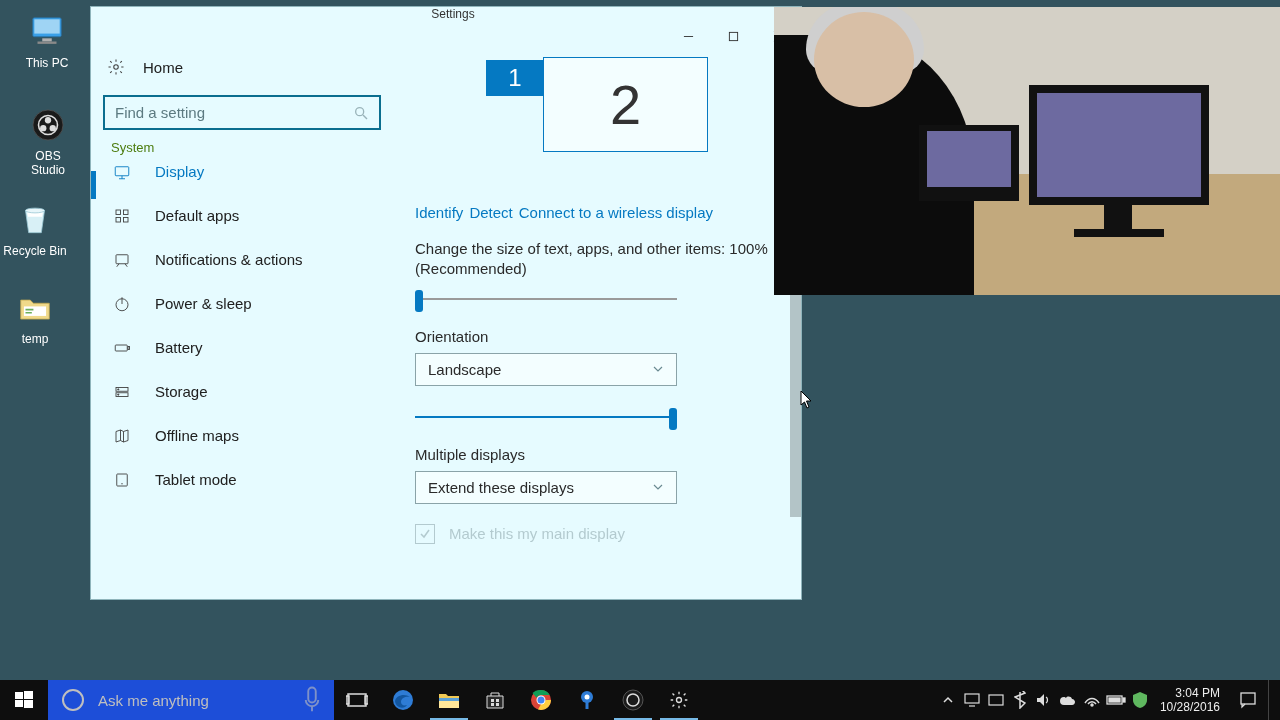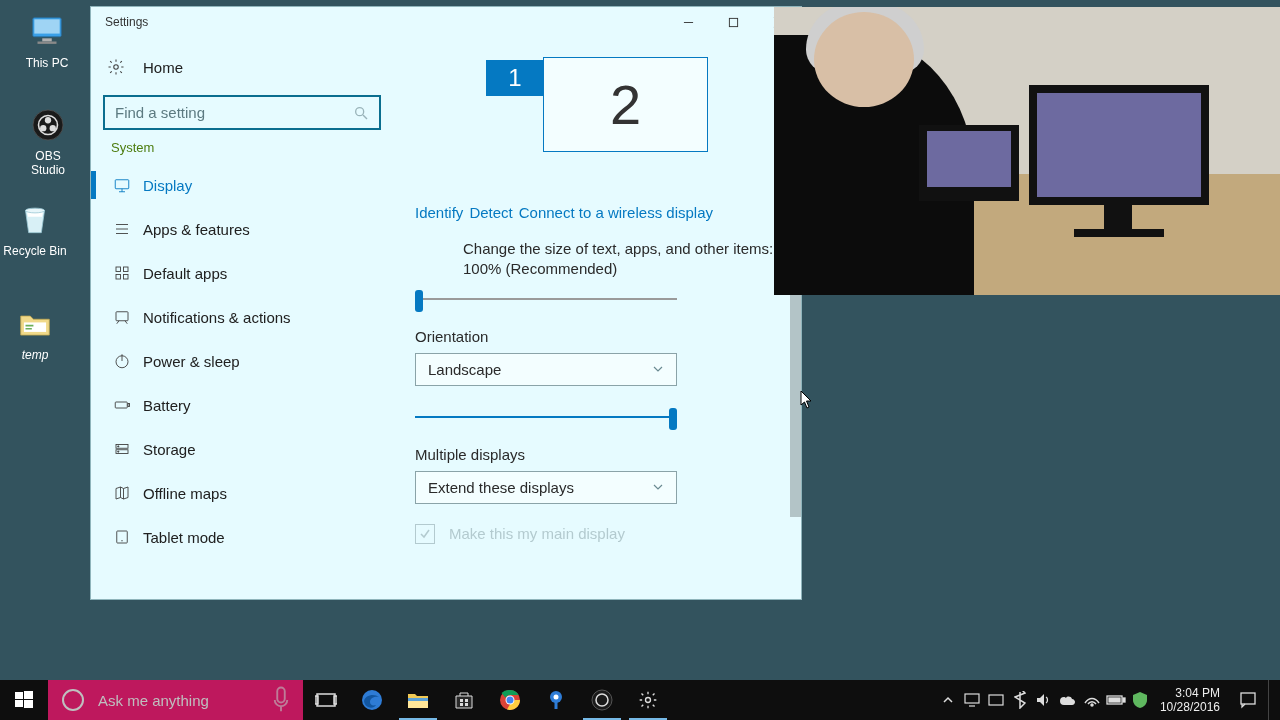--- a/index.html
+++ b/index.html
@@ -5,50 +5,50 @@
   * { box-sizing: border-box; margin: 0; padding: 0; font-family: "Segoe UI", sans-serif; }
   body { width: 1280px; height: 720px; overflow: hidden; background: #33535e; position: relative; }
 
   
   .desktop-icon { position: absolute; width: 70px; text-align: center; color: #fff; font-size: 12px; }
   .desktop-icon .ic { width: 40px; height: 40px; margin: 0 auto 4px; display: flex; align-items: center; justify-content: center; }
   .desktop-icon .ic svg { width: 38px; height: 38px; }
   .di-thispc { left: 12px; top: 12px; }
   .di-obs { left: 0; top: 105px; padding-left: 26px; }
   .di-recycle { left: 0; top: 200px; }
-  .di-temp { left: 0; top: 304px; font-style: italic; }
+  .di-temp { left: 0; top: 288px; }
 
   
   .settings-window { position: absolute; left: 91px; top: 7px; width: 710px; height: 592px; background: #e6fbff; color: #202020; box-shadow: 0 0 0 1px #8fb4bb; overflow: hidden; }
-  .titlebar { height: 30px; display: flex; align-items: center; padding-left: 14px; font-size: 12px; color: #333; }
+  .titlebar { height: 30px; display: flex; align-items: center; padding-left: 14px; font-size: 12px; color: #333; flex-direction: column; }
   .title-actions { margin-left: auto; display: flex; }
   .title-btn { width: 45px; height: 30px; display: flex; align-items: center; justify-content: center; color: #333; }
   .title-btn svg { width: 11px; height: 11px; stroke: #333; }
 
   .window-body { display: flex; height: calc(100% - 30px); position: relative; }
   .sidebar { width: 302px; padding: 8px 12px 0 12px; }
   .home-row { display: flex; align-items: center; height: 44px; padding-left: 4px; gap: 18px; font-size: 15px; color: #202020; }
   .home-row .gear { width: 18px; height: 18px; }
   .search-box { margin: 6px 0 10px 0; height: 35px; border: 2px solid #0a6e8f; background: #e6fbff; display: flex; align-items: center; padding: 0 10px; font-size: 15px; color: #5c7a81; position: relative; }
   .search-box .mag { position: absolute; right: 10px; width: 16px; height: 16px; opacity: .55; }
   .group-label { font-size: 13px; color: #4d7c0f; margin: 8px 0 8px 8px; }
-  .nav-item { display: flex; align-items: center; height: 44px; gap: 12px; padding-left: 10px; font-size: 15px; color: #202020; position: relative; }
+  .nav-item { display: flex; height: 44px; gap: 24px; padding-left: 10px; font-size: 15px; color: #202020; position: relative; }
   .nav-item.active { color: #0579c2; }
   .nav-item.active::before { content: ""; position: absolute; left: -12px; top: 8px; width: 5px; height: 28px; background: #0579c2; }
   .nav-ico { width: 18px; height: 18px; display: flex; align-items: center; justify-content: center; }
   .nav-ico svg { width: 18px; height: 18px; stroke: #404040; fill: none; stroke-width: 1.2; }
   .nav-item.active .nav-ico svg { stroke: #0579c2; }
 
   .content { flex: 1; padding: 20px 22px 0 22px; font-size: 15px; color: #2a2a2a; position: relative; }
   .monitors { display: flex; align-items: flex-end; justify-content: center; margin-bottom: 52px; }
   .mon1 { width: 58px; height: 36px; background: #0579c2; color: #fff; font-size: 24px; display: flex; align-items: center; justify-content: center; font-weight: 300; border: 1px solid #0579c2; margin-bottom: 56px; }
   .mon2 { width: 165px; height: 95px; border: 1px solid #0579c2; background: #f3feff; font-size: 56px; font-weight: 300; color: #333; display: flex; align-items: center; justify-content: center; margin-left: -1px; }
   .links { display: flex; gap: 6px; margin-bottom: 18px; font-size: 15px; }
   .links span { color: #0579c2; }
-  .scale-label { font-size: 15px; color: #2a2a2a; margin-bottom: 8px; line-height: 1.35; margin-left: 48px; }
+  .scale-label { font-size: 15px; color: #2a2a2a; margin-bottom: 8px; line-height: 1.35; }
   .slider { position: relative; width: 262px; height: 24px; margin-bottom: 16px; }
   .slider .track { position: absolute; top: 10px; left: 0; right: 0; height: 2px; background: #9a9a9a; }
   .slider .fill { position: absolute; top: 10px; left: 0; height: 2px; background: #0579c2; }
   .slider .thumb { position: absolute; top: 2px; width: 8px; height: 22px; background: #0579c2; border-radius: 3px; }
   .slider.s1 .fill { width: 2px; } .slider.s1 .thumb { left: 0; }
   .slider.s2 .fill { width: 258px; } .slider.s2 .thumb { left: 254px; }
   .field-label { font-size: 15px; margin-bottom: 8px; }
   .select { width: 262px; height: 33px; border: 1px solid #8aa3a8; background: #f3feff; display: flex; align-items: center; padding: 0 12px; font-size: 15px; color: #2a2a2a; position: relative; margin-bottom: 20px; }
   .select .chev { position: absolute; right: 12px; width: 12px; height: 12px; }
   .checkbox-row { display: flex; align-items: center; gap: 14px; font-size: 15px; color: #8aa3a8; opacity: .55; }
@@ -69,21 +69,21 @@
   .wc-laptop::after { content:""; position:absolute; left:8px; top:6px; width:84px; height:56px; background:#6d6aa0; }
   .wc-laptop .inner { position:absolute; left:12px; top:10px; width:40px; height:36px; background:#edfaff; }
   .wc-monitor { position: absolute; left: 255px; top: 78px; width: 180px; height: 120px; background: #111; border: 8px solid #111; }
   .wc-monitor .screen { width: 100%; height: 100%; background: #6d6aa0; }
   .wc-stand { position: absolute; left: 330px; top: 198px; width: 28px; height: 28px; background: #111; }
   .wc-base { position: absolute; left: 300px; top: 222px; width: 90px; height: 8px; background: #111; }
 
   
   .taskbar { position: absolute; left: 0; bottom: 0; width: 100%; height: 40px; background: #0e0e0e; display: flex; align-items: center; color: #ddd; }
   .start { width: 48px; height: 40px; display: flex; align-items: center; justify-content: center; }
-  .cortana { width: 255px; height: 40px; display: flex; align-items: center; background: #be185d; font-size: 15px; color: #bfbfbf; }
+  .cortana { width: 286px; height: 40px; display: flex; align-items: center; background: #1d4ed8; font-size: 15px; color: #bfbfbf; }
   .cortana .circ { width: 22px; height: 22px; border: 2px solid #bfbfbf; border-radius: 50%; margin: 0 14px; }
   .mic-td { width: 20px; margin-left: auto; margin-right: 12px; opacity: .6; }
   .tb-icons { display: flex; }
   .tb-icon { width: 46px; height: 40px; display: flex; align-items: center; justify-content: center; position: relative; }
   .tb-icon.active::after { content:""; position:absolute; bottom:0; left:4px; right:4px; height:2px; background:#76b9e6; }
   .tray { margin-left: auto; display: flex; align-items: center; height: 40px; padding-right: 4px; }
   .tray-icon { width: 24px; height: 40px; display: flex; align-items: center; justify-content: center; }
   .clock { font-size: 12px; line-height: 1.2; text-align: right; padding: 0 8px; color: #eee; }
   .notif-bar { width: 40px; height: 40px; display: flex; align-items: center; justify-content: center; }
   .show-desktop { width: 8px; height: 40px; border-left: 1px solid #444; }
@@ -186,30 +186,20 @@
               <rect x="3" y="5" width="18" height="12" rx="1"></rect>
               <line x1="8" y1="21" x2="16" y2="21"></line>
               <line x1="12" y1="17" x2="12" y2="21"></line>
             </svg>
           </span>
         <span>Display</span>
       </div>
       <div class="nav-item">
         <span class="nav-ico">
             <svg viewBox="0 0 24 24">
-              <line x1="4" y1="6" x2="20" y2="6"></line>
-              <line x1="4" y1="12" x2="20" y2="12"></line>
-              <line x1="4" y1="18" x2="20" y2="18"></line>
-            </svg>
-          </span>
-        <span>Apps &amp; features</span>
-      </div>
-      <div class="nav-item">
-        <span class="nav-ico">
-            <svg viewBox="0 0 24 24">
               <rect x="4" y="4" width="6" height="6"></rect>
               <rect x="14" y="4" width="6" height="6"></rect>
               <rect x="4" y="14" width="6" height="6"></rect>
               <rect x="14" y="14" width="6" height="6"></rect>
             </svg>
           </span>
         <span>Default apps</span>
       </div>
       <div class="nav-item">
         <span class="nav-ico">

